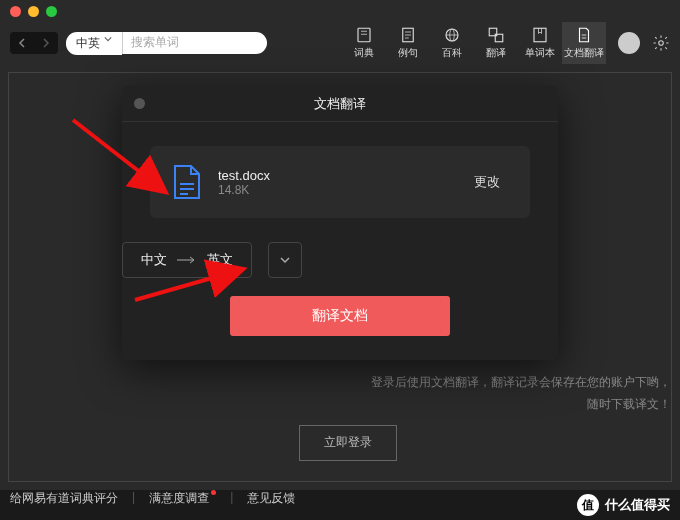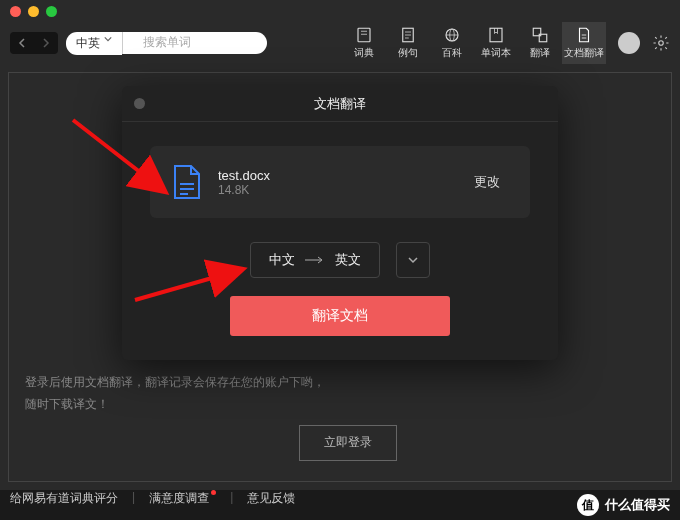--- a/index.html
+++ b/index.html
@@ -5,41 +5,41 @@
   *{box-sizing:border-box;margin:0;padding:0;font-family:-apple-system,BlinkMacSystemFont,"Segoe UI",sans-serif}
   body{width:680px;height:520px;background:#000;overflow:hidden;position:relative}
   .window{width:680px;height:520px;background:#2a2a2a;position:relative}
   .titlebar{height:22px;display:flex;align-items:center;padding:0 10px;gap:7px}
   .dot{width:11px;height:11px;border-radius:50%}
   .dot.r{background:#ff5f57}.dot.y{background:#febc2e}.dot.g{background:#28c840}
   .toolbar{height:42px;display:flex;align-items:center;padding:0 10px;gap:8px;background:#2a2a2a}
   .nav-btns{display:flex;background:#141414;border-radius:4px;overflow:hidden}
   .nav-btn{width:24px;height:22px;display:flex;align-items:center;justify-content:center;color:#888}
   .lang-pill{background:#fff;color:#333;border-radius:11px 0 0 11px;padding:3px 10px;font-size:12px;display:flex;gap:4px}
-  .search{flex:0 0 145px;height:22px;background:#fff;border-radius:0 11px 11px 0;padding:0 20px;font-size:12px;color:#aaa;display:flex;align-items:center;border-left:1px solid #ccc}
+  .search{flex:0 0 145px;height:22px;background:#fff;border-radius:0 11px 11px 0;padding:0 8px;font-size:12px;color:#aaa;display:flex;align-items:center;border-left:1px solid #ccc}
   .spacer{flex:1}
   .tabs{display:flex;gap:0}
   .tab{width:44px;height:42px;display:flex;flex-direction:column;align-items:center;justify-content:center;gap:2px;color:#ddd;font-size:10px;cursor:pointer}
   .tab.active{background:#3d3d3d}
   .tab svg{width:18px;height:18px}
   .avatar{width:22px;height:22px;border-radius:50%;background:#ccc;margin:0 4px}
   .gear{color:#ccc;width:18px;height:18px;cursor:pointer}
   .content{position:absolute;top:64px;left:0;right:0;bottom:30px;border:1px solid #444;margin:8px}
-  .hint{position:absolute;bottom:20px;left:16px;right:0;text-align:left;color:#888;font-size:12px;line-height:1.8}
+  .hint{position:absolute;bottom:20px;left:16px;right:0;text-align:right;color:#888;font-size:12px;line-height:1.8}
   .login-btn{margin:10px auto 0;border:1px solid #666;color:#bbb;padding:6px 24px;font-size:12px;width:fit-content;cursor:pointer}
   .modal{position:absolute;top:86px;left:122px;width:436px;background:#222;border-radius:6px;box-shadow:0 10px 40px rgba(0,0,0,.6)}
   .modal-head{height:36px;display:flex;align-items:center;justify-content:center;position:relative;border-bottom:1px solid #333;color:#eee;font-size:13px}
   .modal-dot{position:absolute;left:12px;width:11px;height:11px;border-radius:50%;background:#555}
   .file-card{margin:24px 28px;background:#2b2b2b;border-radius:6px;padding:18px 22px;display:flex;align-items:center;gap:16px}
   .file-icon{width:30px;height:36px}
   .file-info{flex:1}
   .file-name{color:#eee;font-size:13px;}
   .file-size{color:#888;font-size:12px}
   .change-btn{color:#ddd;font-size:13px;cursor:pointer;padding:4px 8px}
-  .lang-row{display:flex;justify-content:center;gap:16px;margin:8px 0 18px}
+  .lang-row{display:flex;gap:16px;margin:8px 0 18px}
   .lang-sel{border:1px solid #444;color:#eee;font-size:13px;padding:8px 18px;display:flex;align-items:center;gap:10px}
   .lang-sel.main{border-radius:4px}
   .lang-caret{border:1px solid #444;width:34px;display:flex;align-items:center;justify-content:center;color:#aaa;border-radius:4px;cursor:pointer}
   .translate-btn{margin:0 auto 24px;width:220px;height:40px;background:#f05a5a;color:#fff;font-size:14px;display:flex;align-items:center;justify-content:center;border-radius:3px;cursor:pointer}
   .arrow{position:absolute;pointer-events:none}
   .footer{position:absolute;bottom:0;left:0;right:0;height:30px;background:#1a1a1a;display:flex;padding:0 10px;color:#ccc;font-size:12px;gap:14px}
   .footer .sep{color:#555}
   .red-dot{width:5px;height:5px;background:#f33;border-radius:50%;display:inline-block;margin-left:2px;vertical-align:top}
   .brand{position:absolute;right:10px;bottom:4px;display:flex;align-items:center;gap:6px;color:#fff;font-size:13px;font-weight:bold}
   .brand-circle{width:22px;height:22px;border-radius:50%;background:#fff;color:#000;display:flex;align-items:center;justify-content:center;font-size:12px;font-weight:bold}
@@ -100,31 +100,31 @@
       <div class="tab">
           <svg viewBox="0 0 24 24">
             <circle cx="12" cy="12" r="8" fill="none" stroke="#ddd" stroke-width="1.5"></circle>
             <ellipse cx="12" cy="12" rx="3" ry="8" fill="none" stroke="#ddd"></ellipse>
             <line x1="4" y1="12" x2="20" y2="12" stroke="#ddd"></line>
           </svg>
           <span>百科</span>
         </div>
       <div class="tab">
           <svg viewBox="0 0 24 24">
+            <rect x="3" y="3" width="10" height="10" fill="none" stroke="#ddd" stroke-width="1.5"></rect>
+            <rect x="11" y="11" width="10" height="10" fill="none" stroke="#ddd" stroke-width="1.5"></rect>
+          </svg>
+          <span>翻译</span>
+        </div>
+      <div class="tab">
+          <svg viewBox="0 0 24 24">
             <rect x="4" y="3" width="16" height="18" fill="none" stroke="#ddd" stroke-width="1.5"></rect>
             <path d="M14 3v7l-2-2-2 2V3" fill="none" stroke="#ddd"></path>
           </svg>
           <span>单词本</span>
-        </div>
-      <div class="tab">
-          <svg viewBox="0 0 24 24">
-            <rect x="3" y="3" width="10" height="10" fill="none" stroke="#ddd" stroke-width="1.5"></rect>
-            <rect x="11" y="11" width="10" height="10" fill="none" stroke="#ddd" stroke-width="1.5"></rect>
-          </svg>
-          <span>翻译</span>
         </div>
       <div class="tab active">
           <svg viewBox="0 0 24 24">
             <path d="M6 3h9l3 3v15H6z" fill="none" stroke="#fff" stroke-width="1.5"></path>
             <line x1="9" y1="12" x2="15" y2="12" stroke="#fff"></line>
             <line x1="9" y1="16" x2="15" y2="16" stroke="#fff"></line>
           </svg>
           <span>文档翻译</span>
         </div>
     </div>

